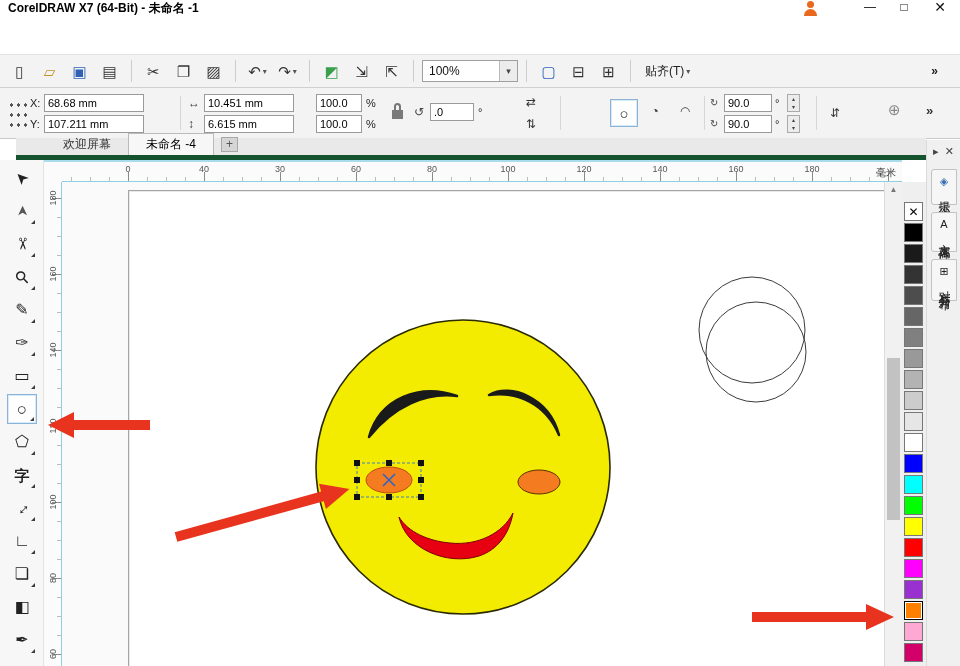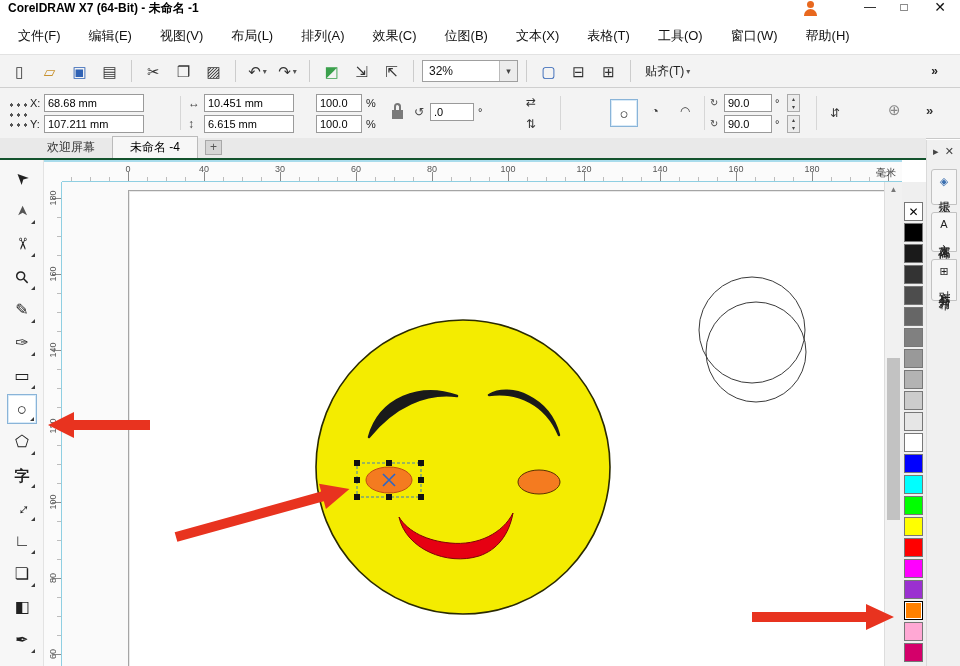--- a/index.html
+++ b/index.html
@@ -44,21 +44,21 @@
   .pb-sep{position:absolute;top:8px;width:1px;height:34px;background:#d6d6d6;}
   .pos-widget{position:absolute;left:6px;top:10px;width:21px;height:29px;
               background-image:radial-gradient(#555 1.1px,transparent 1.2px);background-size:7px 10px;background-position:2px 2px;}
   .lockbtn{position:absolute;left:390px;top:13px;width:16px;height:22px;}
   .lockbtn .shackle{position:absolute;left:4px;top:2px;width:7px;height:8px;border:2px solid #777;border-bottom:none;border-radius:4px 4px 0 0;box-sizing:border-box;}
   .lockbtn .lockbody{position:absolute;left:2px;top:9px;width:11px;height:9px;background:#7a7a7a;}
   .spin{position:absolute;width:13px;height:18px;border:1px solid #aaa;background:#ececec;display:flex;flex-direction:column;box-sizing:border-box;}
   .spin i{flex:1;font-style:normal;font-size:6px;line-height:8px;text-align:center;color:#444;}
 
   
-  .tabbar{position:absolute;left:0;top:138px;right:34px;height:22px;background:#e9e9e9;border-bottom:2px solid #14532d;box-sizing:border-box;}
+  .tabbar{position:absolute;left:16px;top:138px;right:34px;height:22px;background:#e9e9e9;border-bottom:5px solid #14532d;box-sizing:border-box;}
   .tabs{position:absolute;left:30px;bottom:0;display:flex;align-items:flex-end;height:22px;}
   .tab{height:21px;padding:0 17px;font-size:12px;color:#333;display:flex;align-items:center;white-space:nowrap;cursor:default;}
   .tab.active{background:#f7f7f7;border:1px solid #bbb;border-bottom:none;color:#000;}
   .plus{width:17px;height:15px;background:#d5d5d5;border:1px solid #a8a8a8;color:#555;font-size:12px;line-height:13px;text-align:center;margin:0 0 3px 7px;box-sizing:border-box;}
 
   
   .ruler-corner{position:absolute;left:44px;top:160px;width:18px;height:22px;background:#fbfbfb;border-top:2px solid #a9dcEC;border-top-color:#a9dcec;box-sizing:border-box;}
   .hruler{position:absolute;left:62px;top:160px;width:840px;height:22px;background:#fbfbfb;border-top:2px solid #a9dcec;border-bottom:1px solid #8fcfe2;box-sizing:border-box;}
   .hruler .ticks-major{position:absolute;left:0;right:0;bottom:0;height:9px;
       background-image:linear-gradient(90deg,#8a8a8a 0,#8a8a8a 1px,transparent 1px);background-size:76px 100%;background-position:66px 0;}
@@ -120,34 +120,20 @@
 <div class="window" data-name="coreldraw-window">
 
   <div class="titlebar" data-name="title-bar">
     <span class="title-text" data-name="window-title">CorelDRAW X7 (64-Bit) - 未命名 -1</span>
     <span class="person-icon" data-name="account-icon"></span>
     <span class="win-btn" style="right:76px" data-name="minimize-button">—</span>
     <span class="win-btn" style="right:42px" data-name="maximize-button">□</span>
     <span class="win-btn close" style="right:6px" data-name="close-button">✕</span>
   </div>
 
-  <div class="menubar" data-name="menu-bar">
-      <div class="menu-item" data-name="menu-item">文件(F)</div>
-      <div class="menu-item" data-name="menu-item">编辑(E)</div>
-      <div class="menu-item" data-name="menu-item">视图(V)</div>
-      <div class="menu-item" data-name="menu-item">布局(L)</div>
-      <div class="menu-item" data-name="menu-item">排列(A)</div>
-      <div class="menu-item" data-name="menu-item">效果(C)</div>
-      <div class="menu-item" data-name="menu-item">位图(B)</div>
-      <div class="menu-item" data-name="menu-item">文本(X)</div>
-      <div class="menu-item" data-name="menu-item">表格(T)</div>
-      <div class="menu-item" data-name="menu-item">工具(O)</div>
-      <div class="menu-item" data-name="menu-item">窗口(W)</div>
-      <div class="menu-item" data-name="menu-item">帮助(H)</div>
-    </div>
 
   <div class="toolbar" data-name="standard-toolbar">
       <div class="tbtn" data-name="new-document-button">
         <span class="g" data-name="new-document-icon">▯</span>
       </div>
       <div class="tbtn" data-name="open-button">
         <span class="g" data-name="open-icon" style="color: rgb(200, 146, 47);">▱</span>
       </div>
       <div class="tbtn" data-name="save-button">
         <span class="g" data-name="save-icon" style="color: rgb(47, 98, 181);">▣</span>
@@ -179,21 +165,21 @@
         <span class="g" data-name="search-content-icon" style="color: rgb(58, 160, 76);">◩</span>
       </div>
       <div class="tbtn" data-name="import-button">
         <span class="g" data-name="import-icon">⇲</span>
       </div>
       <div class="tbtn" data-name="export-button">
         <span class="g" data-name="export-icon">⇱</span>
       </div>
       <div class="tsep" data-name="toolbar-separator"></div>
       <div class="combo" data-name="zoom-level-combobox">
-        <span class="combo-val" data-name="zoom-value">32%</span>
+        <span class="combo-val" data-name="zoom-value">100%</span>
         <span class="combo-arr" data-name="chevron-down-icon">▾</span>
       </div>
       <div class="tsep" data-name="toolbar-separator"></div>
       <div class="tbtn" data-name="full-screen-preview-button">
         <span class="g" data-name="full-screen-preview-icon" style="color: rgb(47, 98, 181);">▢</span>
       </div>
       <div class="tbtn" data-name="show-rulers-button">
         <span class="g" data-name="show-rulers-icon">⊟</span>
       </div>
       <div class="tbtn" data-name="show-grid-button">

